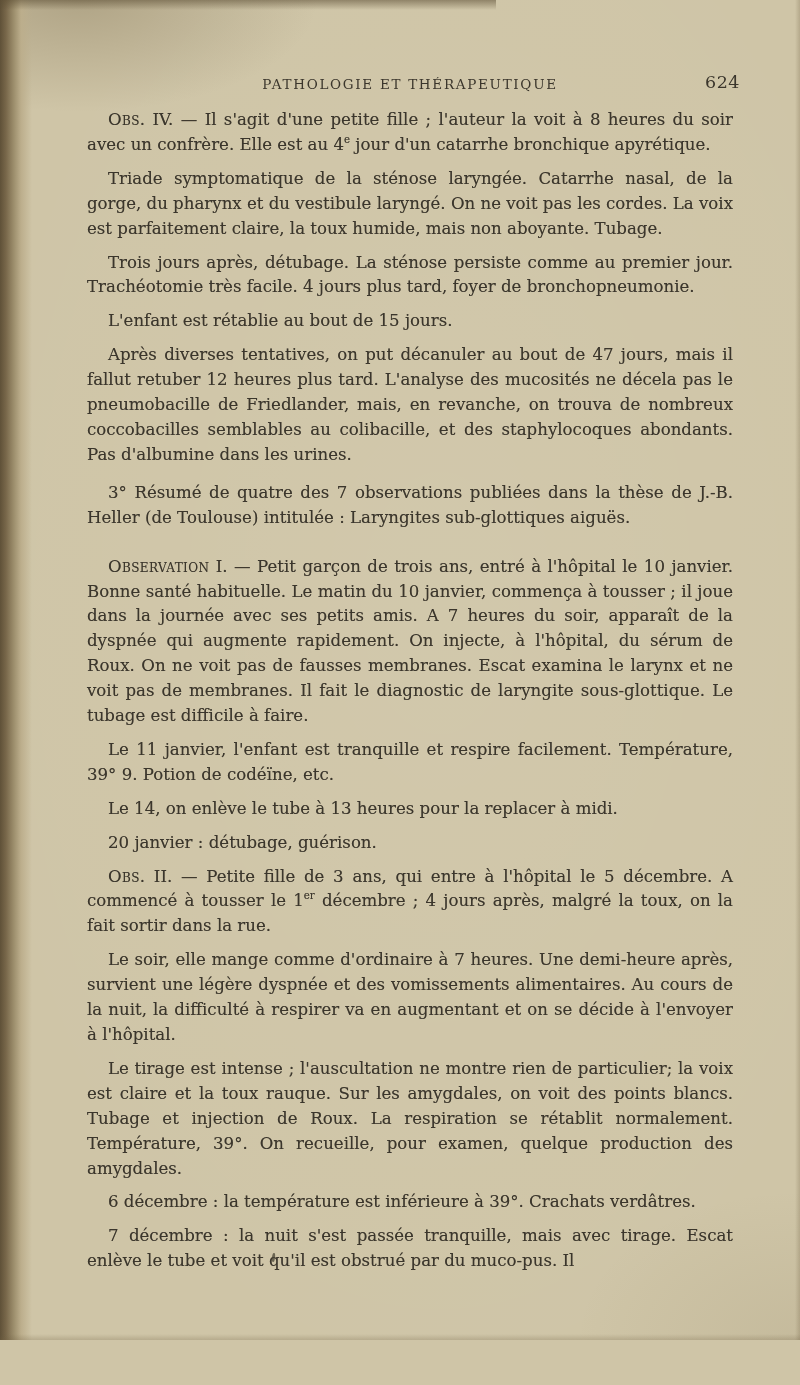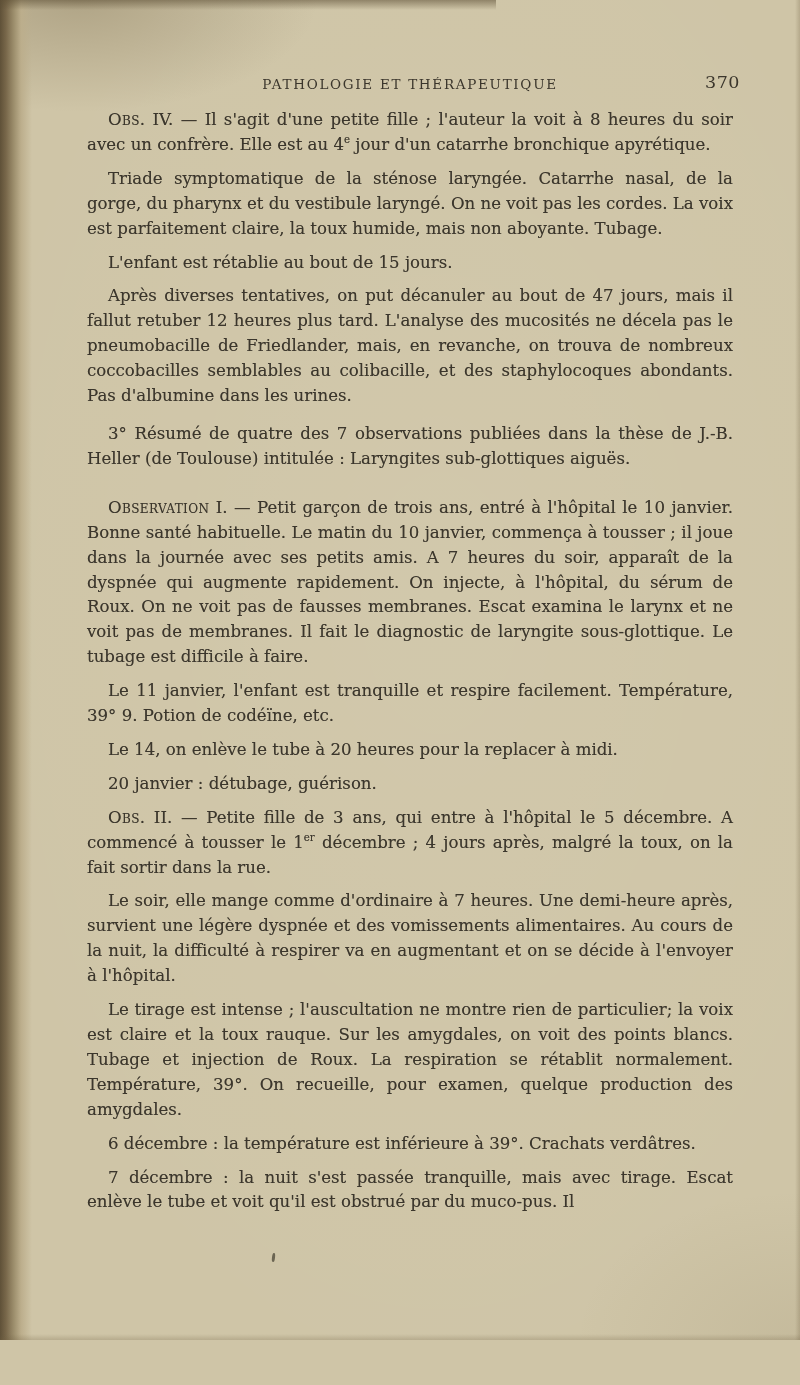--- a/index.html
+++ b/index.html
@@ -130,32 +130,33 @@
 <body>
 
 <div class="page">
   <div class="edge-left"></div>
   <div class="edge-top"></div>
   <div class="edge-right"></div>
   <div class="edge-bottom"></div>
 
   <div class="header">
     <div class="running-title">PATHOLOGIE ET THÉRAPEUTIQUE</div>
-    <div class="page-number">370</div>
+    <div class="page-number">624</div>
   </div>
 
   <div class="text-block">
       <p><span class="sc">Obs</span><span>. IV. — Il s'agit d'une petite fille ; l'auteur la voit à 8 heures du soir avec un confrère. Elle est au 4</span><span class="sup">e</span><span> jour d'un catarrhe bronchique apyrétique.</span></p>
       <p><span>Triade symptomatique de la sténose laryngée. Catarrhe nasal, de la gorge, du pharynx et du vestibule laryngé. On ne voit pas les cordes. La voix est parfaitement claire, la toux humide, mais non aboyante. Tubage.</span></p>
+      <p><span>Trois jours après, détubage. La sténose persiste comme au premier jour. Trachéotomie très facile. 4 jours plus tard, foyer de bronchopneumonie.</span></p>
       <p><span>L'enfant est rétablie au bout de 15 jours.</span></p>
       <p><span>Après diverses tentatives, on put décanuler au bout de 47 jours, mais il fallut retuber 12 heures plus tard. L'analyse des mucosités ne décela pas le pneumobacille de Friedlander, mais, en revanche, on trouva de nombreux coccobacilles semblables au colibacille, et des staphylocoques abondants. Pas d'albumine dans les urines.</span></p>
       <p style="margin-top: 13px;"><span>3° Résumé de quatre des 7 observations publiées dans la thèse de J.-B. Heller (de Toulouse) intitulée : Laryngites sub-glottiques aiguës.</span></p>
       <p style="margin-top: 24px;"><span class="sc">Observation</span><span> I. — Petit garçon de trois ans, entré à l'hôpital le 10 janvier. Bonne santé habituelle. Le matin du 10 janvier, commença à tousser ; il joue dans la journée avec ses petits amis. A 7 heures du soir, apparaît de la dyspnée qui augmente rapidement. On injecte, à l'hôpital, du sérum de Roux. On ne voit pas de fausses membranes. Escat examina le larynx et ne voit pas de membranes. Il fait le diagnostic de laryngite sous-glottique. Le tubage est difficile à faire.</span></p>
       <p><span>Le 11 janvier, l'enfant est tranquille et respire facilement. Température, 39° 9. Potion de codéïne, etc.</span></p>
-      <p><span>Le 14, on enlève le tube à 20 heures pour la replacer à midi.</span></p>
+      <p><span>Le 14, on enlève le tube à 13 heures pour la replacer à midi.</span></p>
       <p><span>20 janvier : détubage, guérison.</span></p>
       <p><span class="sc">Obs</span><span>. II. — Petite fille de 3 ans, qui entre à l'hôpital le 5 décembre. A commencé à tousser le 1</span><span class="sup">er</span><span> décembre ; 4 jours après, malgré la toux, on la fait sortir dans la rue.</span></p>
       <p><span>Le soir, elle mange comme d'ordinaire à 7 heures. Une demi-heure après, survient une légère dyspnée et des vomissements alimentaires. Au cours de la nuit, la difficulté à respirer va en augmentant et on se décide à l'envoyer à l'hôpital.</span></p>
       <p><span>Le tirage est intense ; l'auscultation ne montre rien de particulier; la voix est claire et la toux rauque. Sur les amygdales, on voit des points blancs. Tubage et injection de Roux. La respiration se rétablit normalement. Température, 39°. On recueille, pour examen, quelque production des amygdales.</span></p>
       <p><span>6 décembre : la température est inférieure à 39°. Crachats verdâtres.</span></p>
       <p><span>7 décembre : la nuit s'est passée tranquille, mais avec tirage. Escat enlève le tube et voit qu'il est obstrué par du muco-pus. Il</span></p>
     </div>
 
   <div class="ink-artifact"></div>
 </div>

